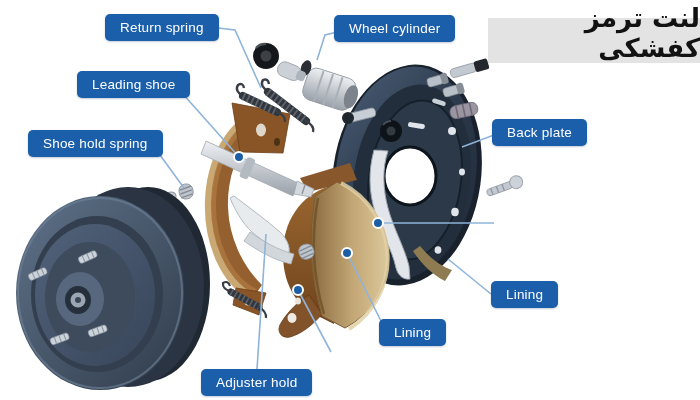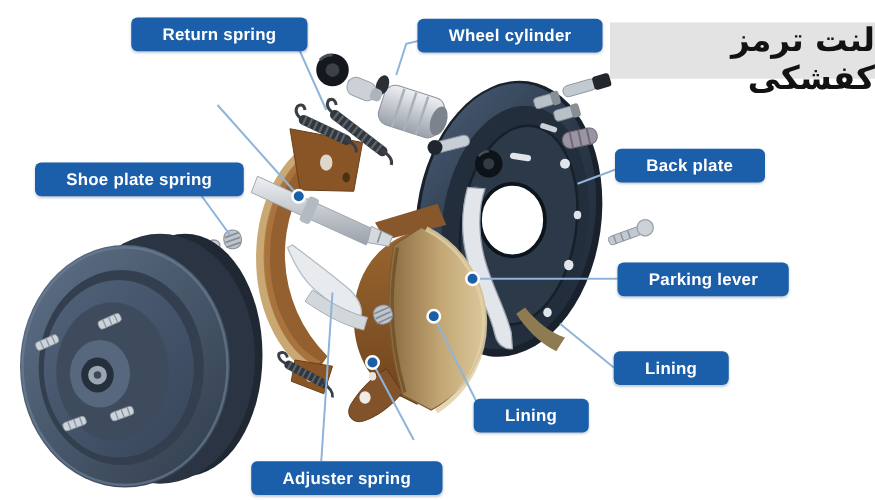--- a/index.html
+++ b/index.html
@@ -4,26 +4,26 @@
 <style>
   :root{
     --label-bg:#1b5ea9; --label-text:#ffffff; --leader:#8fb4da; --dot:#1d5fa6;
     --banner-bg:#e3e3e3; --banner-text:#121212;
   }
   html,body{margin:0;padding:0;background:#fff;}
   .stage{position:relative;width:700px;height:400px;background:#ffffff;overflow:hidden;
          font-family:"Liberation Sans",sans-serif;}
   .scene{position:absolute;left:0;top:0;}
   .label{position:absolute;background:var(--label-bg);color:var(--label-text);
-         font-size:13.5px;font-weight:bold;line-height:17px;padding:5px 25px;
+         font-size:13.5px;font-weight:normal;line-height:17px;padding:5px 15px;
          border-radius:5px;white-space:nowrap;letter-spacing:.2px;
          box-shadow:0 1px 2px rgba(20,50,90,.25);}
   .banner{position:absolute;left:488px;top:18px;width:212px;height:45px;
           background:var(--banner-bg);color:var(--banner-text);
-          display:flex;align-items:flex-start;justify-content:center;direction:rtl;
+          display:flex;align-items:flex-end;justify-content:center;direction:rtl;
           font-family:"DejaVu Sans",sans-serif;font-size:26px;font-weight:bold;}
   .leader{fill:none;stroke:var(--leader);stroke-width:1.6px;}
   .dot{fill:var(--dot);stroke:#ffffff;stroke-width:2px;}
 </style>
 </head>
 <body>
 
 <div class="stage">
 
   <svg class="scene" width="700" height="400" viewBox="0 0 700 400">
@@ -266,24 +266,24 @@
     <g>
       <circle class="dot" cx="239" cy="157" r="5"></circle>
       <circle class="dot" cx="378" cy="223" r="5"></circle>
       <circle class="dot" cx="347" cy="253" r="5"></circle>
       <circle class="dot" cx="298" cy="290" r="5"></circle>
     </g>
   </svg>
 
   <div class="label" style="left:105px;top:14px">Return spring</div>
   <div class="label" style="left:334px;top:15px">Wheel cylinder</div>
-  <div class="label" style="left:28px;top:130px">Shoe plate spring</div>
+  <div class="label" style="left:77px;top:71px">Leading shoe</div>
+  <div class="label" style="left:28px;top:130px">Shoe hold spring</div>
   <div class="label" style="left:492px;top:119px">Back plate</div>
-  <div class="label" style="left:494px;top:210px">Parking lever</div>
   <div class="label" style="left:491px;top:281px">Lining</div>
   <div class="label" style="left:379px;top:319px">Lining</div>
-  <div class="label" style="left:201px;top:369px">Adjuster spring</div>
+  <div class="label" style="left:201px;top:369px">Adjuster hold</div>
 
   <div class="banner">
     <span>لنت ترمز کفشکی</span>
   </div>
 
 </div>
 
 </body></html>

